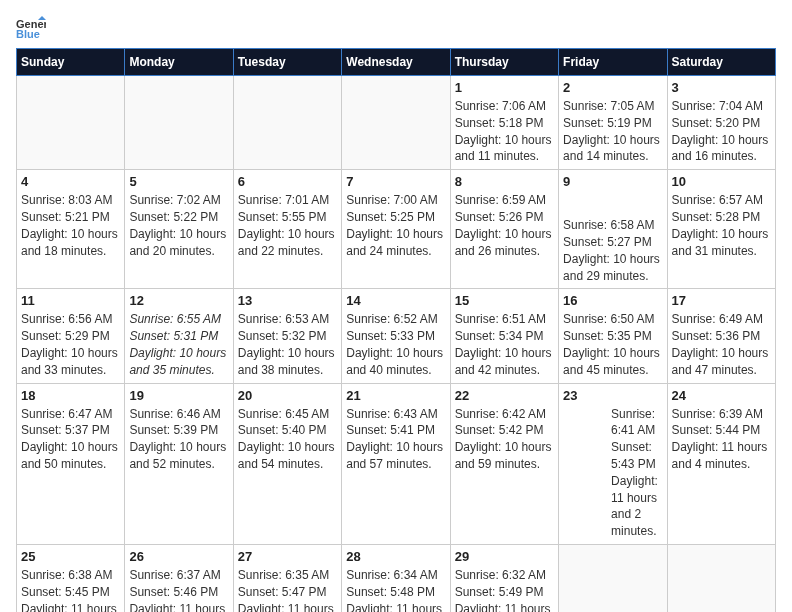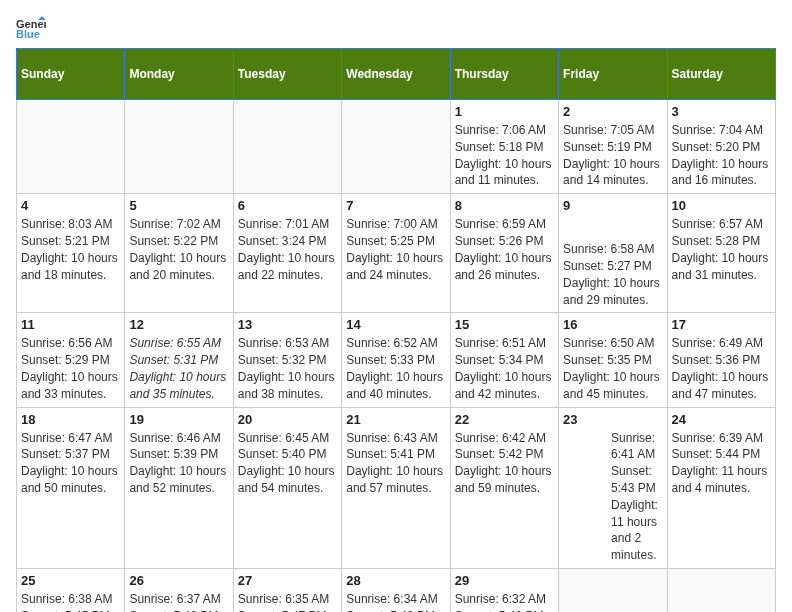--- a/index.html
+++ b/index.html
@@ -36,23 +36,23 @@
     .location-title {
       font-size: 15px;
       color: #333;
     }
     .calendar {
       width: 100%;
       border-collapse: collapse;
       font-size: 11px;
     }
     .calendar th {
-      background: #4d7c0f;
+      background: #0f172a;
       color: #fff;
-      padding: 18px 4px;
+      padding: 6px 4px;
       text-align: left;
       font-size: 12px;
       font-weight: bold;
       border: 1px solid #3a7bc8;
       margin-top: 30px;
     }
     .calendar td {
       border: 1px solid #ccc;
       vertical-align: top;
       padding: 4px;
@@ -147,21 +147,21 @@
         <td>
           <div class="day-number">5</div>
           <div class="day-info" style="white-space: pre-line;">Sunrise: 7:02 AM
 Sunset: 5:22 PM
 Daylight: 10 hours
 and 20 minutes.</div>
         </td>
         <td>
           <div class="day-number">6</div>
           <div class="day-info" style="white-space: pre-line;">Sunrise: 7:01 AM
-Sunset: 3:24 PM
+Sunset: 5:55 PM
 Daylight: 10 hours
 and 22 minutes.</div>
         </td>
         <td>
           <div class="day-number">7</div>
           <div class="day-info" style="white-space: pre-line;">Sunrise: 7:00 AM
 Sunset: 5:25 PM
 Daylight: 10 hours
 and 24 minutes.</div>
         </td>

